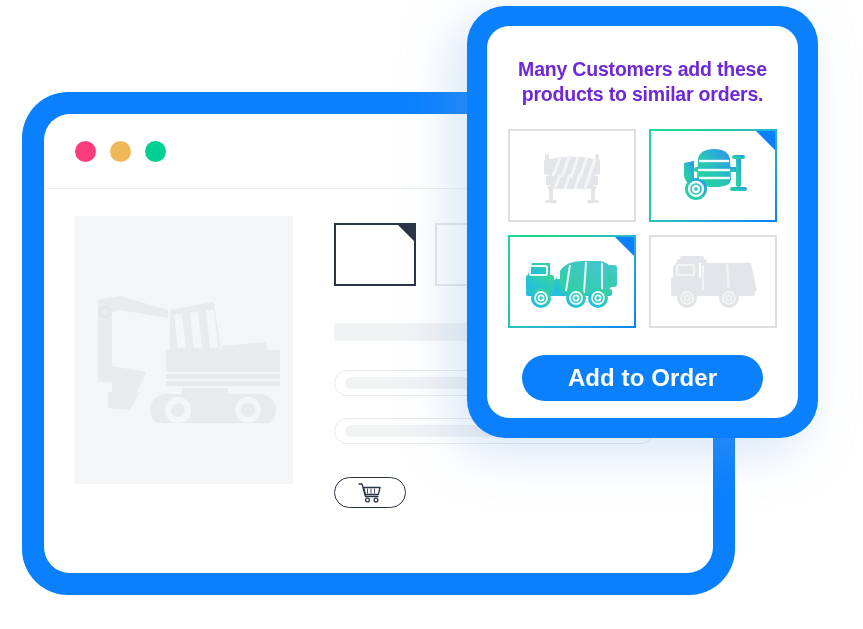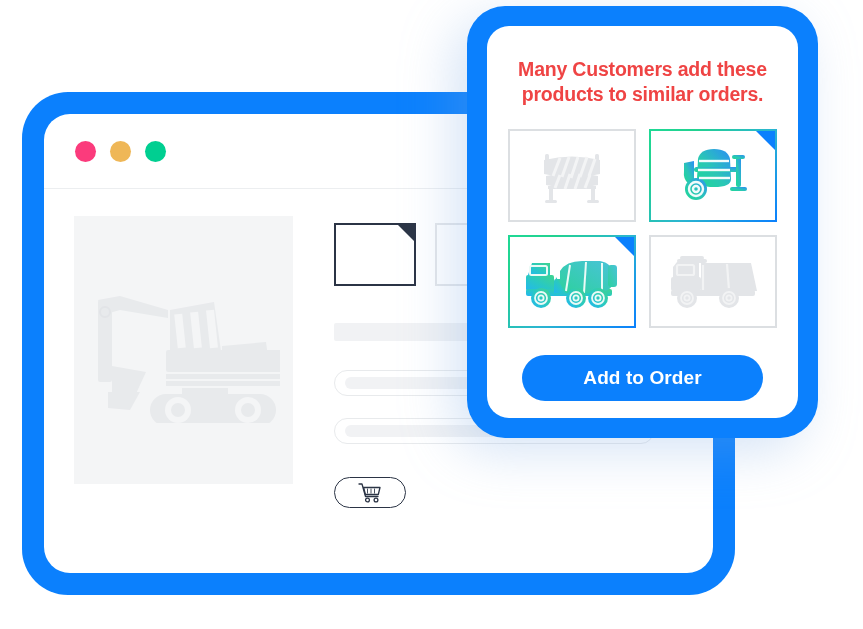--- a/index.html
+++ b/index.html
@@ -163,21 +163,21 @@
     padding: 31px 26px 0 26px;
     display: flex;
     flex-direction: column;
     align-items: center;
   }
 
   .popup-heading {
     font-size: 19.5px;
     font-weight: 700;
     line-height: 1.26;
-    color: #ef4444;
+    color: #6d28d9;
     text-align: center;
     letter-spacing: -0.2px;
   }
 
   .product-grid {
     margin-top: 23px;
     display: grid;
     grid-template-columns: repeat(2, 128px);
     grid-template-rows: repeat(2, 93px);
     gap: 13px 13px;
@@ -210,21 +210,21 @@
 
   .add-btn {
     margin-top: 27px;
     width: 241px;
     height: 46px;
     background: #0b80fd;
     border: none;
     border-radius: 24px;
     color: #ffffff;
     font-family: "Liberation Sans", sans-serif;
-    font-size: 19px;
+    font-size: 24px;
     font-weight: 700;
     letter-spacing: 0.1px;
     cursor: pointer;
   }
 </style>
 </head>
 <body>
 
 <div id="stage">
 

